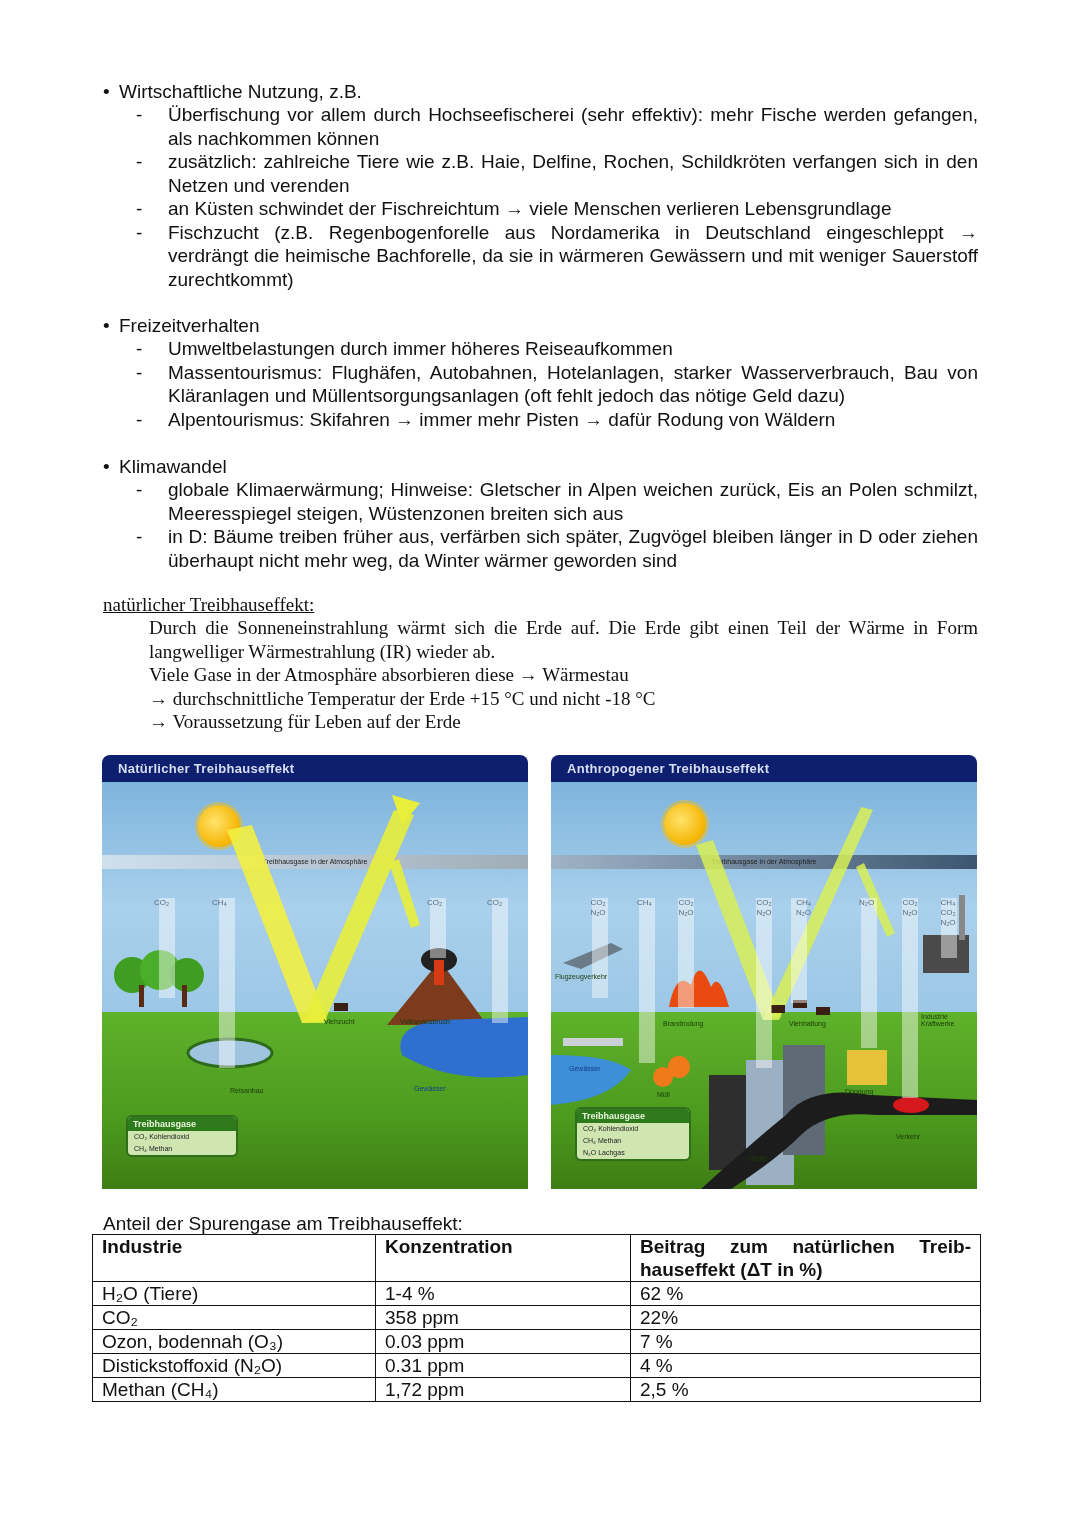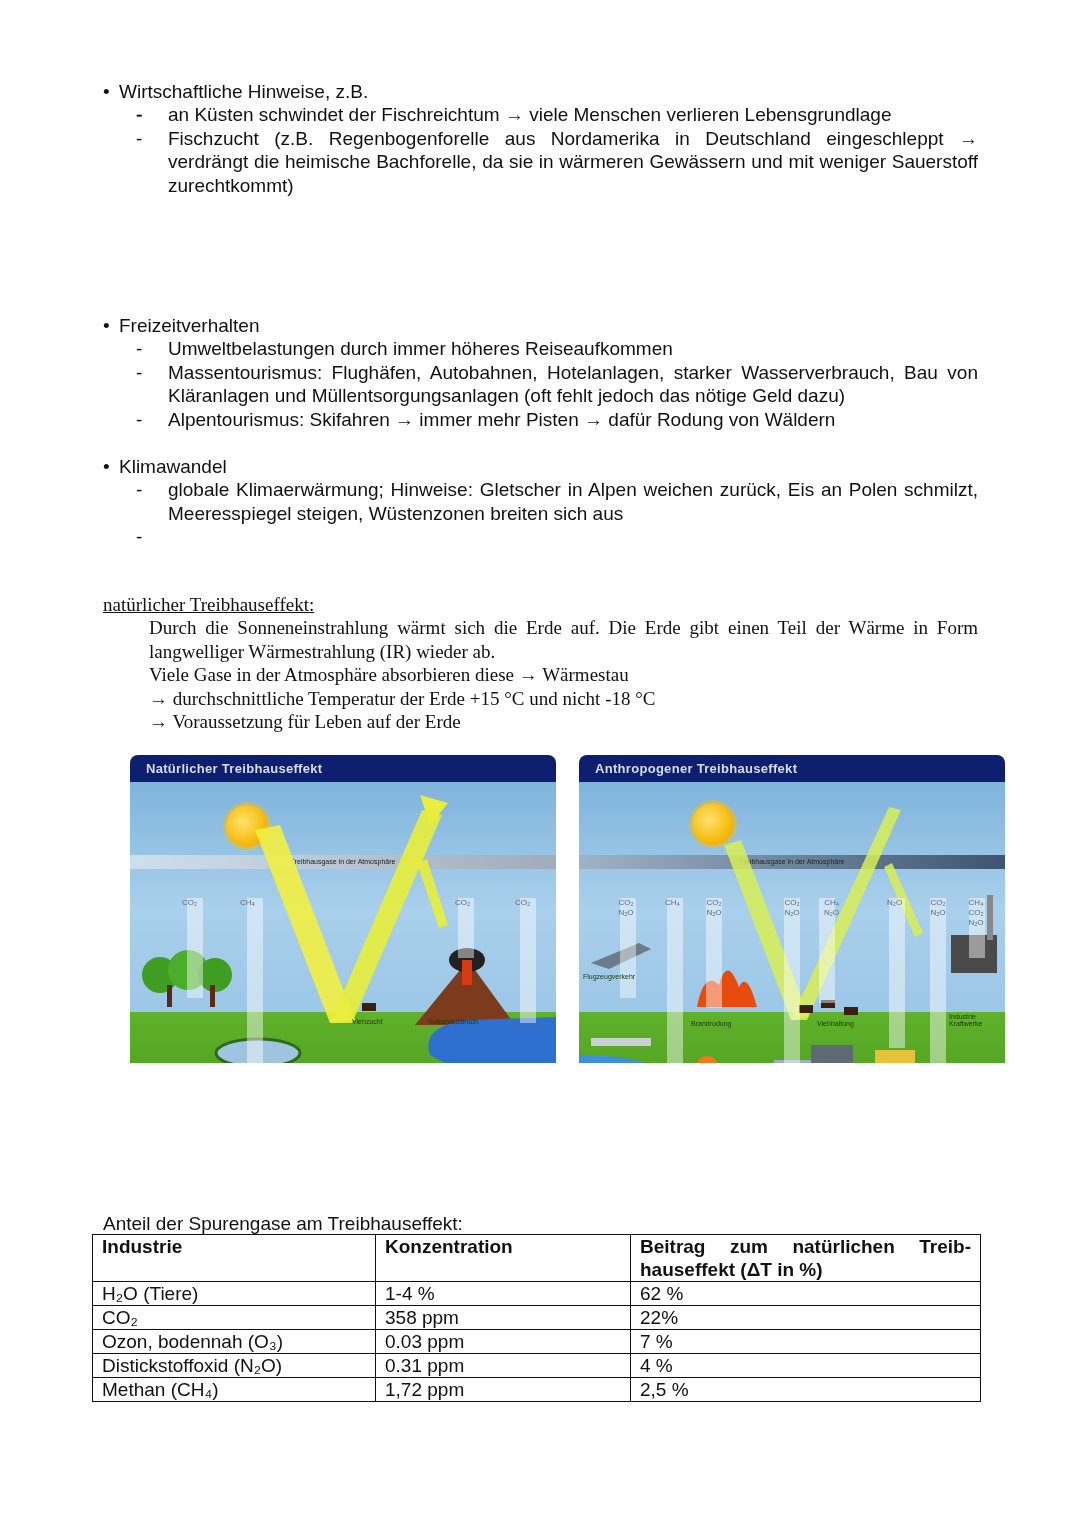--- a/index.html
+++ b/index.html
@@ -9,21 +9,21 @@
   }
   .page { position: absolute; left: 0; top: 0; width: 1080px; height: 1527px; }
   .section { position: absolute; left: 103px; width: 875px; }
   .bullet-head { line-height: 23px; height: 23px; position: relative; padding-left: 16px; }
   .bullet-head .dot { position: absolute; left: 0; top: 0; }
   .sub { position: relative; padding-left: 65px; line-height: 23.5px; text-align: justify; }
   .sub .dash { position: absolute; left: 33px; top: 0; }
   .para { line-height: 23.6px; text-align: justify; margin-left: 46px; }
   .para-head { text-decoration: underline; line-height: 23px; }
   
-  .fig { position: absolute; top: 755px; width: 426px; height: 308px; overflow: hidden; border-radius: 8px 8px 0 0; margin-left: 28px; }
+  .fig { position: absolute; top: 755px; width: 426px; height: 434px; overflow: hidden; border-radius: 8px 8px 0 0; }
   .fig .titlebar { position: absolute; left: 0; top: 0; width: 100%; height: 27px; background: #0d1f6e; color: #d8def0; font-weight: bold; font-size: 13px; line-height: 27px; padding-left: 16px; box-sizing: border-box; letter-spacing: 0.3px; }
   .fig .sky { position: absolute; left: 0; top: 27px; width: 100%; height: 230px; background: linear-gradient(#7fb4dc, #a9d0ec 55%, #9cc7e6); }
   .fig .ground { position: absolute; left: 0; top: 257px; width: 100%; height: 177px; background: linear-gradient(#5fb22b, #4c9a1e 60%, #3f7e14); }
   .atm { position: absolute; left: 0; width: 100%; height: 14px; font-size: 7px; text-align: center; line-height: 14px; color: #222; }
   .sun { position: absolute; width: 42px; height: 42px; border-radius: 50%; background: radial-gradient(circle at 40% 40%, #ffe36b, #f5b400 70%, #e09000); box-shadow: 0 0 0 3px rgba(255,190,0,0.45); }
   .col { position: absolute; width: 16px; background: rgba(255,255,255,0.45); }
   .gaslbl { position: absolute; font-size: 8px; color: #5a6b7c; text-align: center; line-height: 10px; }
   .lbl { position: absolute; font-size: 7px; color: #1a3a0a; }
   .legend { position: absolute; border-radius: 6px; background: #cfe6b0; border: 2px solid #2f6e1a; font-size: 7px; color: #222; overflow: hidden; }
   .legend .lh { background: #2f7a1c; color: #e9f6dc; font-weight: bold; font-size: 9px; padding: 2px 5px; }
@@ -35,38 +35,38 @@
   table.gas th { font-weight: bold; }
   table.gas th.c3 { text-align: justify; text-align-last: left; }
   .c1 { width: 264px; } .c2 { width: 236px; }
 </style>
 </head>
 <body>
 
 <div class="page">
 
   <div class="section" style="top:80px;">
-    <div class="bullet-head"><span class="dot">•</span><span>Wirtschaftliche Hinweise, z.B.</span></div>
-    <div class="sub"><span class="dash">-</span></div>
-    <div class="sub"><span class="dash">-</span></div>
+    <div class="bullet-head"><span class="dot">•</span><span>Wirtschaftliche Nutzung, z.B.</span></div>
+    <div class="sub"><span class="dash">-</span><span>Überfischung vor allem durch Hochseefischerei (sehr effektiv): mehr Fische werden gefan­gen, als nachkommen können</span></div>
+    <div class="sub"><span class="dash">-</span><span>zusätzlich: zahlreiche Tiere wie z.B. Haie, Delfine, Rochen, Schildkröten verfangen sich in den Netzen und verenden</span></div>
     <div class="sub"><span class="dash">-</span><span>an Küsten schwindet der Fischreichtum → viele Menschen verlieren Lebensgrundlage</span></div>
     <div class="sub"><span class="dash">-</span><span>Fischzucht (z.B. Regenbogenforelle aus Nordamerika in Deutschland eingeschleppt → verdrängt die heimische Bachforelle, da sie in wärmeren Gewässern und mit weniger Sau­erstoff zurechtkommt)</span></div>
   </div>
 
   <div class="section" style="top:314px;">
     <div class="bullet-head"><span class="dot">•</span><span>Freizeitverhalten</span></div>
     <div class="sub"><span class="dash">-</span><span>Umweltbelastungen durch immer höheres Reiseaufkommen</span></div>
     <div class="sub"><span class="dash">-</span><span>Massentourismus: Flughäfen, Autobahnen, Hotelanlagen, starker Wasserverbrauch, Bau von Kläranlagen und Müllentsorgungsanlagen (oft fehlt jedoch das nötige Geld dazu)</span></div>
     <div class="sub"><span class="dash">-</span><span>Alpentourismus: Skifahren → immer mehr Pisten → dafür Rodung von Wäldern</span></div>
   </div>
 
   <div class="section" style="top:455px;">
     <div class="bullet-head"><span class="dot">•</span><span>Klimawandel</span></div>
     <div class="sub"><span class="dash">-</span><span>globale Klimaerwärmung; Hinweise: Gletscher in Alpen weichen zurück, Eis an Polen schmilzt, Meeresspiegel steigen, Wüstenzonen breiten sich aus</span></div>
-    <div class="sub"><span class="dash">-</span></div>
+    <div class="sub"><span class="dash">-</span><span>in D: Bäume treiben früher aus, verfärben sich später, Zugvögel bleiben länger in D oder ziehen überhaupt nicht mehr weg, da Winter wärmer geworden sind</span></div>
   </div>
 
   <div class="section" style="top:593px;font-family:Liberation Serif, serif;">
     <div class="para-head">natürlicher Treibhauseffekt:</div>
     <div class="para">Durch die Sonneneinstrahlung wärmt sich die Erde auf. Die Erde gibt einen Teil der Wärme in Form langwelliger Wärmestrahlung (IR) wieder ab.</div>
     <div class="para">Viele Gase in der Atmosphäre absorbieren diese → Wärmestau</div>
     <div class="para">→ durchschnittliche Temperatur der Erde +15 °C und nicht -18 °C</div>
     <div class="para">→ Voraussetzung für Leben auf der Erde</div>
   </div>
 

